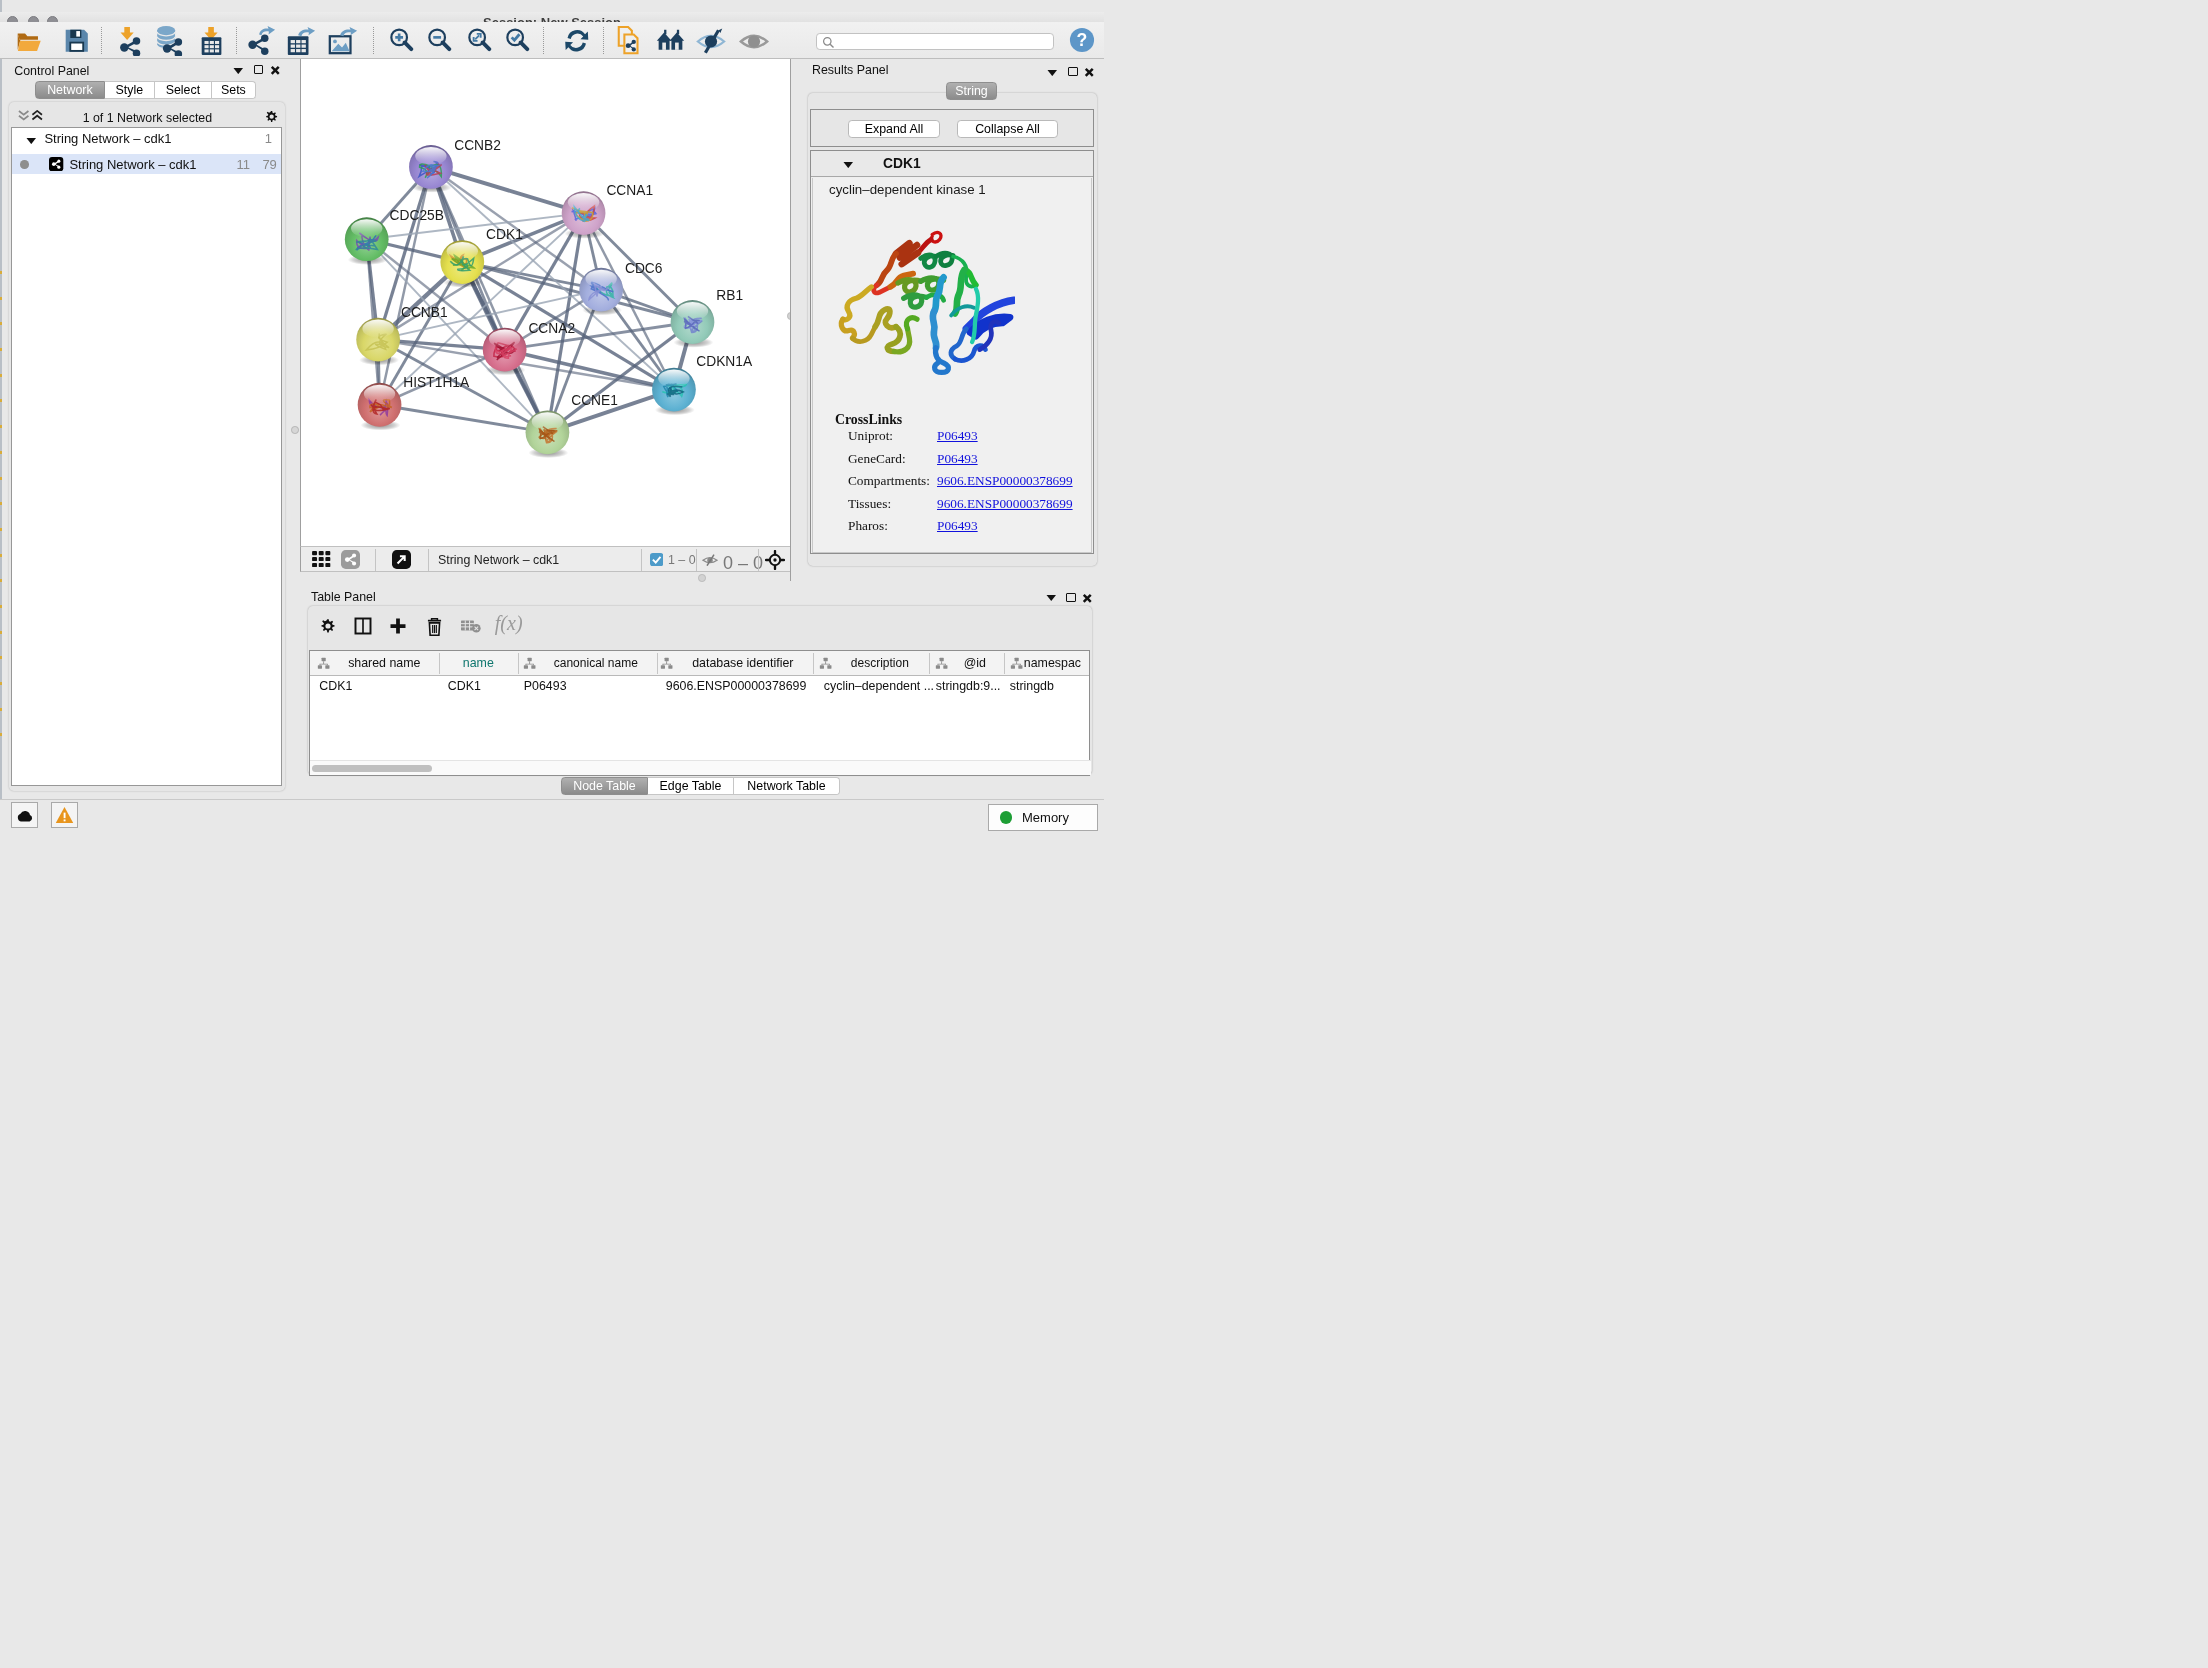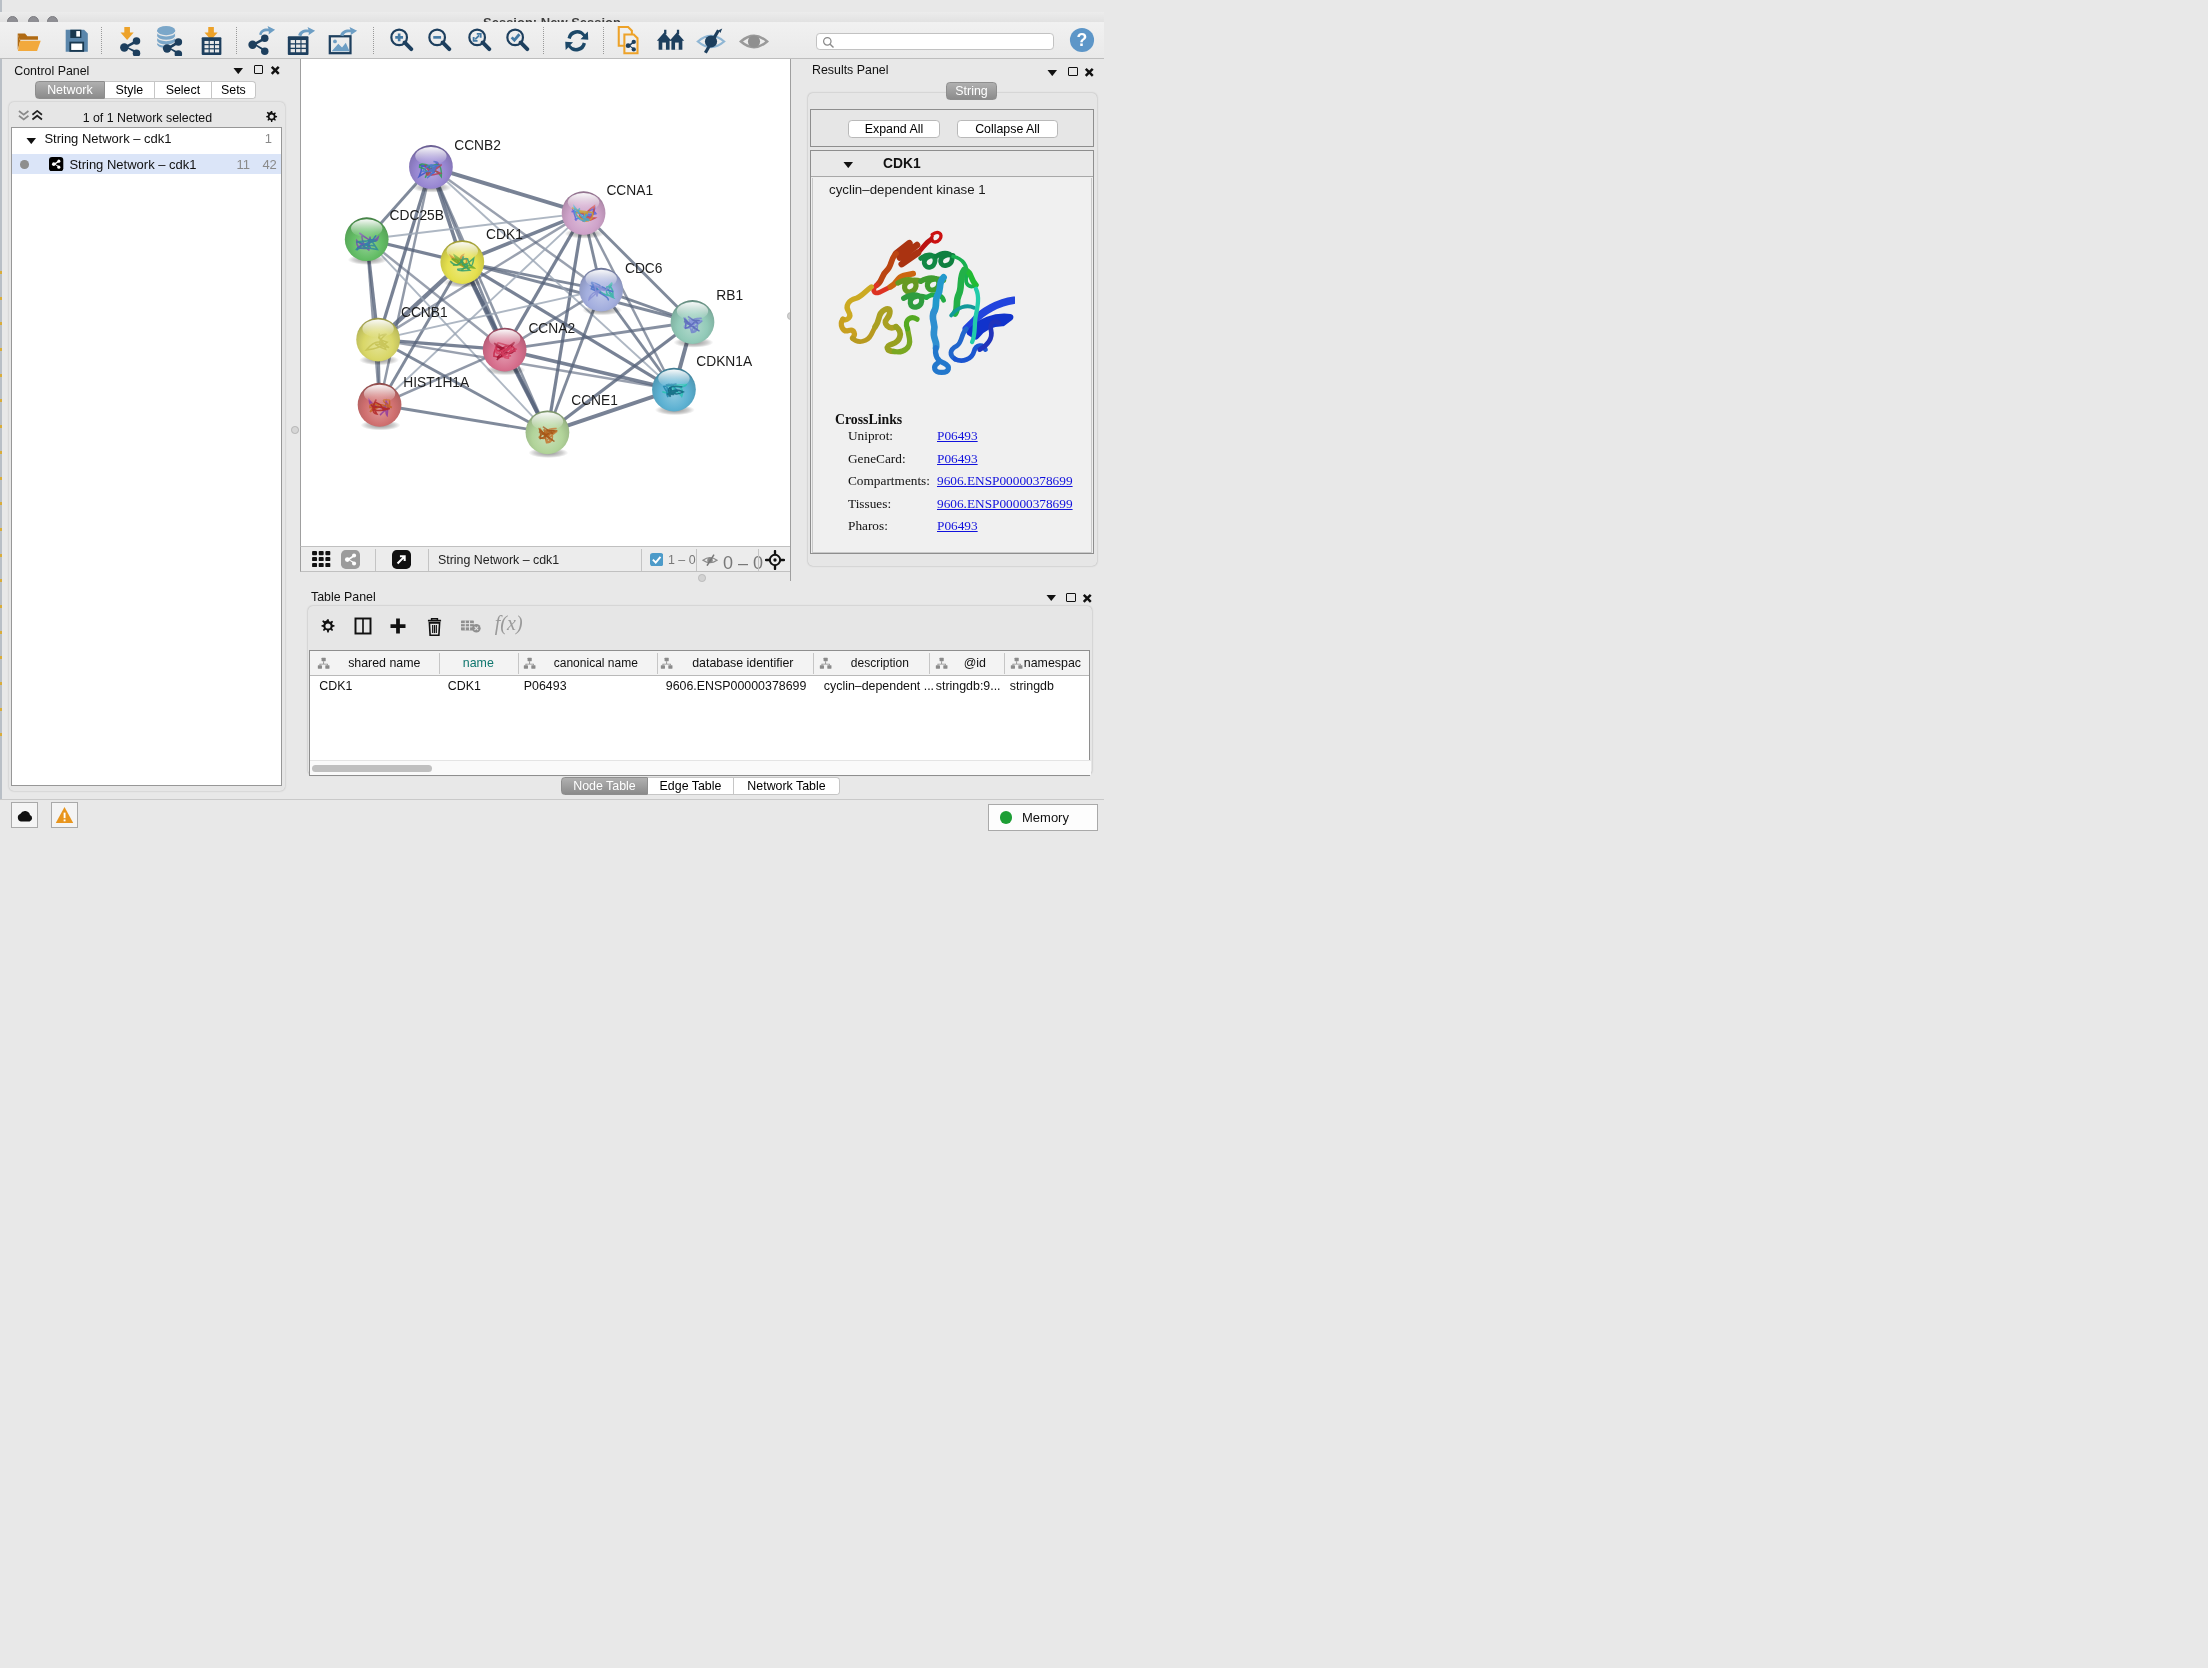--- a/index.html
+++ b/index.html
@@ -299,21 +299,21 @@
           <rect x="0" y="0" width="24" height="24" rx="5" fill="#000"></rect>
           <g fill="#fff">
             <circle cx="16.5" cy="7" r="2.6"></circle>
             <circle cx="8" cy="12" r="3"></circle>
             <circle cx="16.5" cy="17" r="2.6"></circle>
             <path d="M15.5 6.5 L8 11.3 L16 17 L17 15.5 L11 12.2 L16.5 8.5Z"></path>
           </g>
         </svg>
       <div class="abs" style="left:57px;top:2.9px;font-size:13px;color:#111;">String Network – cdk1</div>
       <div class="abs" style="left:224px;top:2.9px;font-size:13px;color:#8a8a8a;">11</div>
-      <div class="abs" style="left:250px;top:2.9px;font-size:13px;color:#8a8a8a;">42</div>
+      <div class="abs" style="left:250px;top:2.9px;font-size:13px;color:#8a8a8a;">79</div>
     </div>
   </div>
 </div>
 
 <div class="abs" style="left:291px;top:426px;width:7.6px;height:7.6px;border-radius:50%;background:#d6d6d6;border:1px solid #b5b5b5;"></div>
 
 <div id="canvas">
 <svg id="netsvg" width="490" height="487" viewBox="0 0 515 512" style="position:absolute;left:0;top:0;">
 <defs>
 <radialGradient id="gB2" cx="50%" cy="62%" r="62%">

